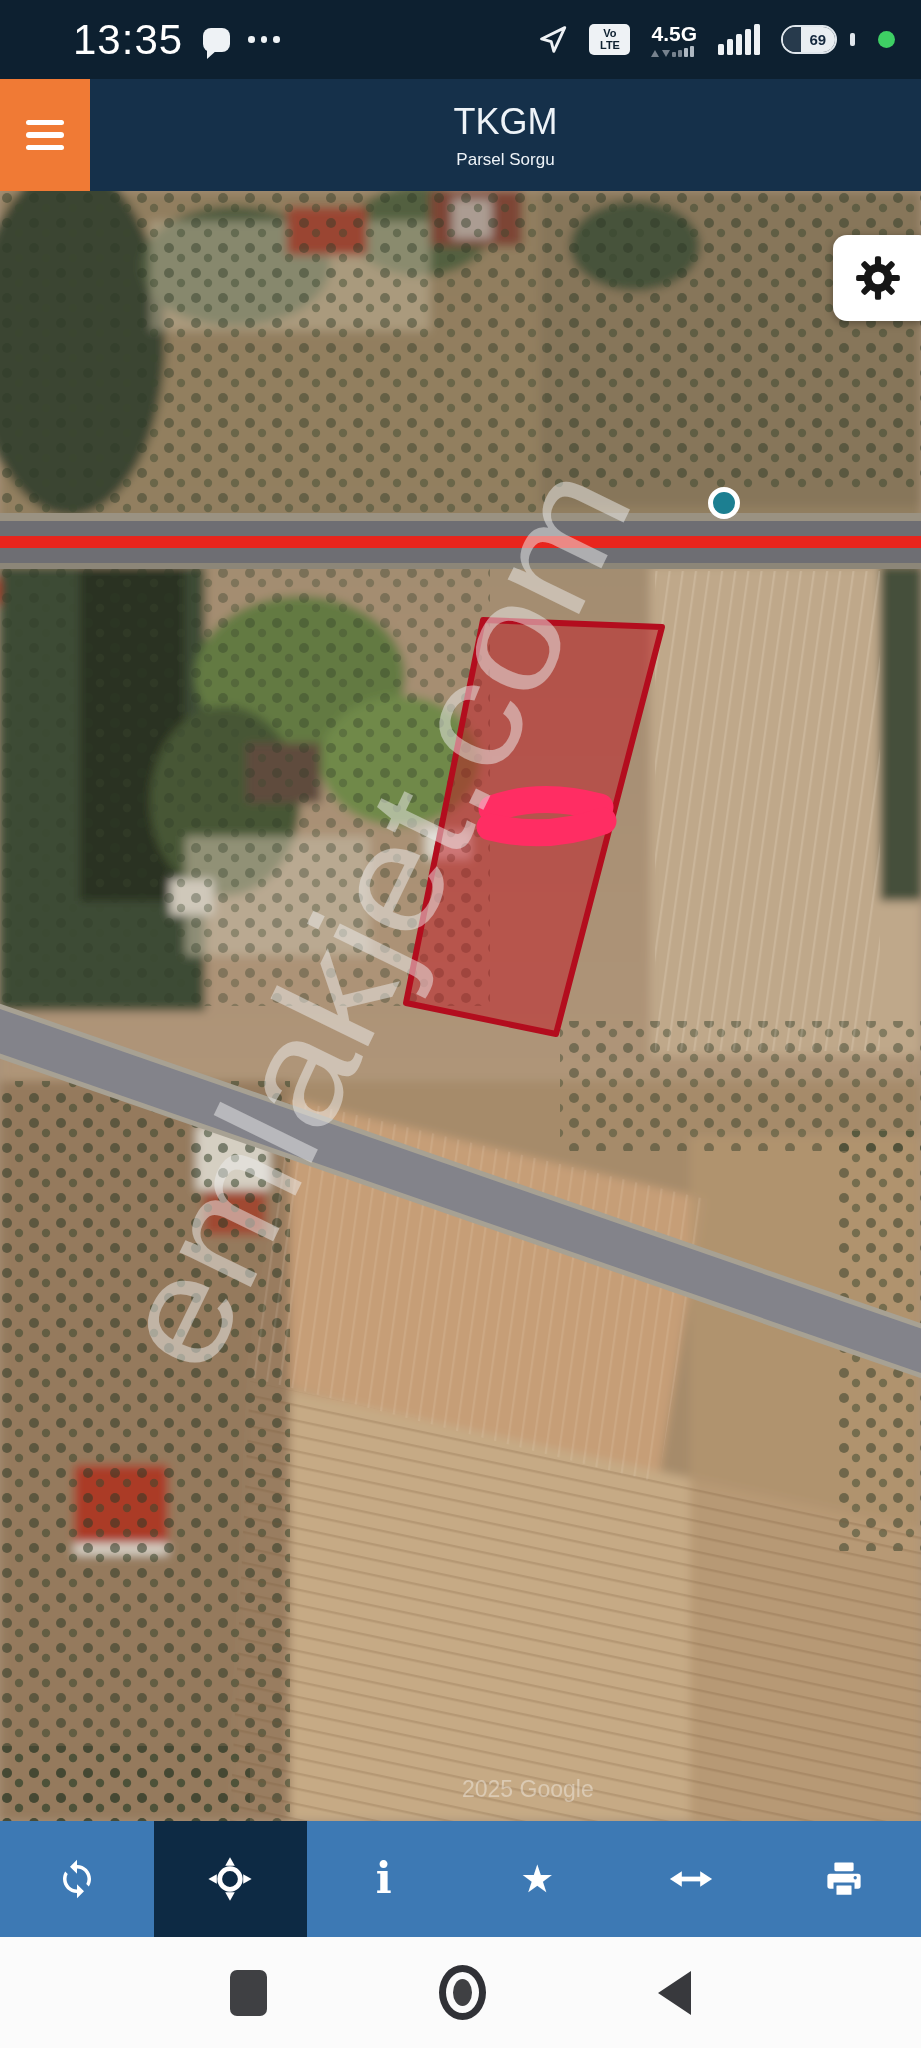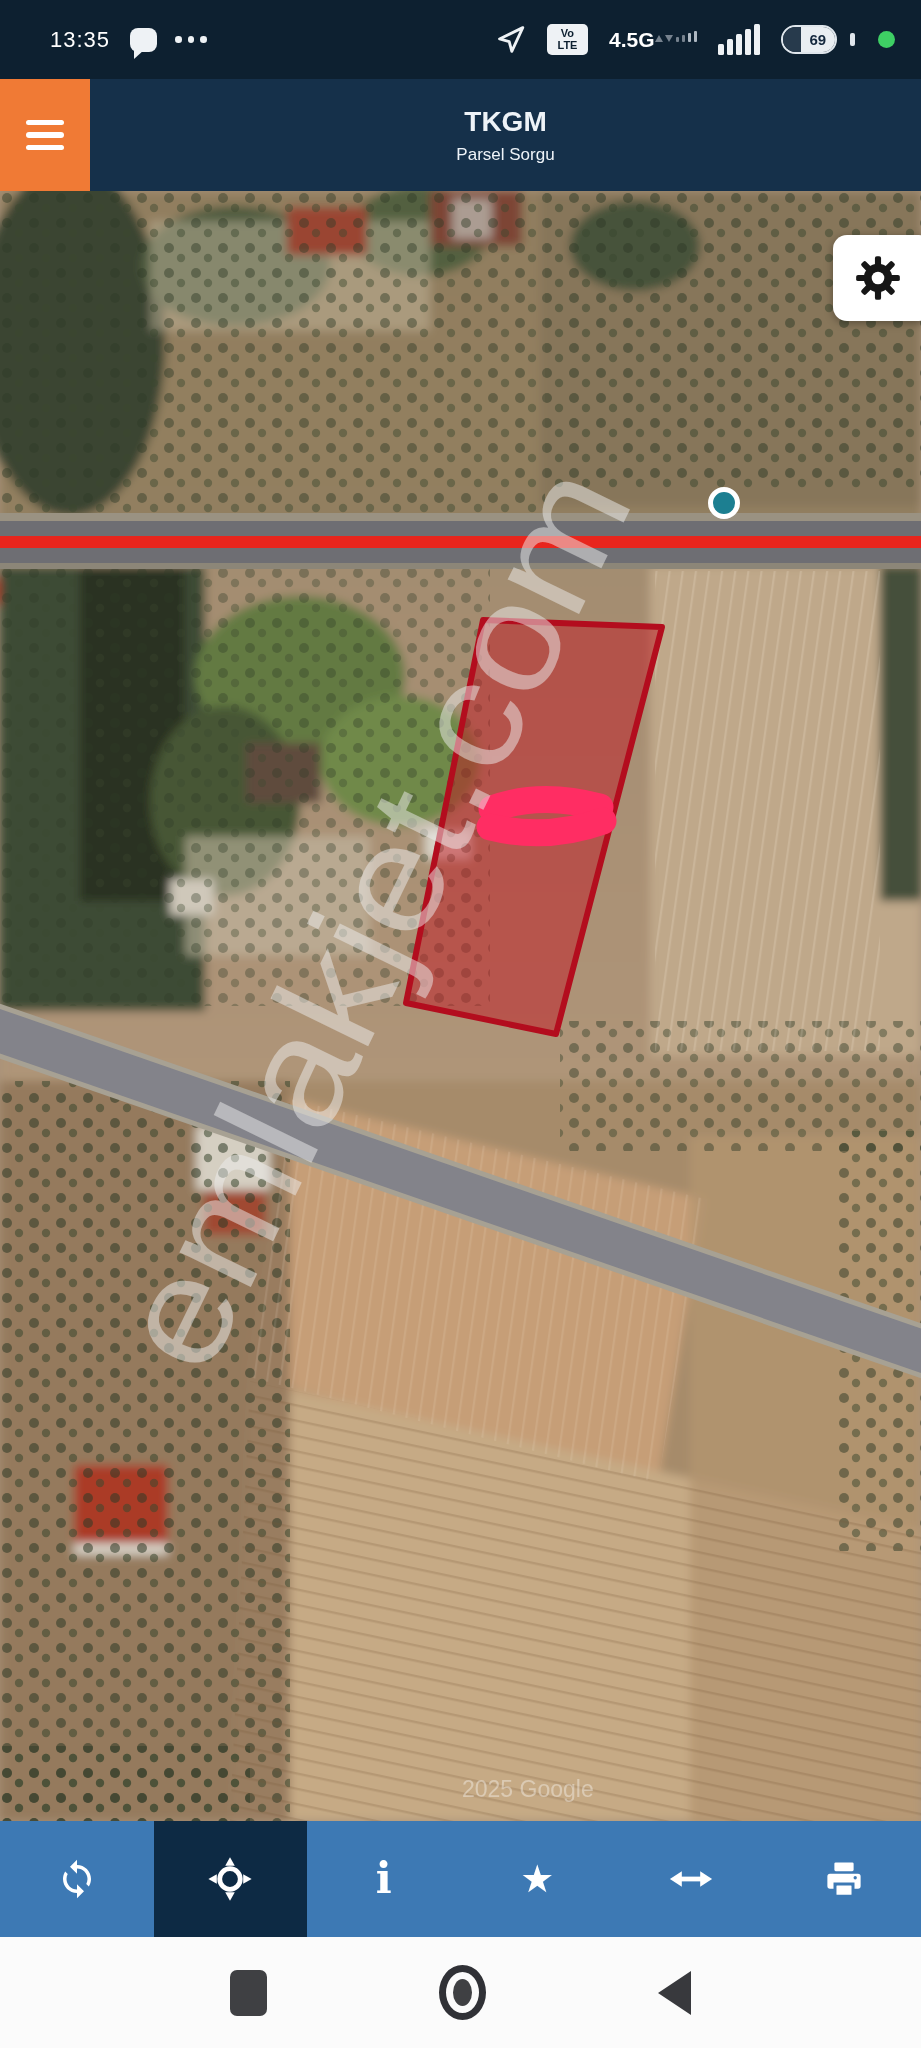--- a/index.html
+++ b/index.html
@@ -2,32 +2,32 @@
 <html><head>
 <meta charset="utf-8">
 <style>
   html,body{margin:0;padding:0;}
   body{width:921px;height:2048px;position:relative;overflow:hidden;background:#fff;
        font-family:"Liberation Sans",sans-serif;}
 
   
   .status-bar{position:absolute;left:0;top:0;width:921px;height:79px;background:#0d2030;
     display:flex;align-items:center;box-sizing:border-box;padding:0 26px 0 50px;color:#fff;}
-  .sb-time{font-size:22px;font-weight:500;letter-spacing:1px;}
+  .sb-time{font-size:42px;font-weight:500;letter-spacing:1px;margin-left:23px;}
   .bubble{position:relative;width:27px;height:24px;background:#eef2f5;border-radius:8px;margin-left:20px;}
   .bubble::before{content:"";position:absolute;right:-4px;top:-4px;width:13px;height:11px;
     background:#8d99a5;border-radius:4px;z-index:-1;}
   .bubble::after{content:"";position:absolute;left:4px;bottom:-7px;width:0;height:0;
     border-top:9px solid #eef2f5;border-right:10px solid transparent;}
   .dots{display:flex;gap:6px;margin-left:18px;}
   .dots i{width:6.5px;height:6.5px;border-radius:50%;background:#eef2f5;}
   .sb-right{margin-left:auto;display:flex;align-items:center;gap:21px;}
   .volte{width:41px;height:31px;background:#eef2f5;border-radius:5px;display:flex;flex-direction:column;
     align-items:center;justify-content:center;color:#0d2030;font-weight:bold;font-size:11px;line-height:1.05;}
-  .netcol{display:flex;flex-direction:row;align-items:flex-start;line-height:1;}
+  .netcol{display:flex;flex-direction:column;align-items:flex-start;line-height:1;}
   .netcol .g{font-size:21px;font-weight:bold;}
   .minirow{display:flex;align-items:flex-end;gap:2.5px;margin-top:2px;}
   .tri-up{width:0;height:0;border-left:4px solid transparent;border-right:4px solid transparent;
     border-bottom:7px solid #76828e;}
   .tri-dn{width:0;height:0;border-left:4px solid transparent;border-right:4px solid transparent;
     border-top:7px solid #76828e;}
   .mb{width:3.5px;background:#aeb8c2;border-radius:1px;}
   .bars{display:flex;align-items:flex-end;gap:3px;}
   .bars i{width:6px;background:#eef2f5;border-radius:1.5px;}
   .battery{position:relative;width:56px;height:29px;border:2.5px solid #dfe6ec;border-radius:15px;
@@ -39,21 +39,21 @@
   .batt-nub{width:5px;height:13px;background:#dfe6ec;border-radius:2px;margin-left:-8px;align-self:center;margin-right:2px;}
   .rec-dot{width:17px;height:17px;border-radius:50%;background:#3ecf64;}
 
   
   .app-header{position:absolute;left:0;top:79px;width:921px;height:112px;background:#15304a;}
   .menu-btn{position:absolute;left:0;top:0;width:90px;height:112px;background:#f07a35;border:0;
     display:flex;flex-direction:column;align-items:center;justify-content:center;gap:7px;cursor:pointer;}
   .menu-btn .bar{width:38px;height:5.5px;background:#fff;border-radius:3px;}
   .title-wrap{position:absolute;left:90px;right:0;top:0;height:112px;display:flex;flex-direction:column;
     align-items:center;justify-content:center;gap:7px;color:#eef3f8;}
-  .title-wrap .t1{font-size:28px;font-weight:700;}
+  .title-wrap .t1{font-size:36px;font-weight:400;}
   .title-wrap .t2{font-size:17px;font-weight:400;}
 
   
   .map{position:absolute;left:0;top:191px;width:921px;height:1630px;overflow:hidden;background:#a8927a;}
   .fab{position:absolute;left:833px;top:44px;width:100px;height:86px;background:#fff;border-radius:14px;
     box-shadow:0 2px 8px rgba(0,0,0,.35);display:flex;align-items:center;cursor:pointer;border:0;}
   .fab svg{margin-left:16px;}
 
   
   .toolbar{position:absolute;left:0;top:1821px;width:921px;height:116px;background:#3d79b4;display:flex;}

